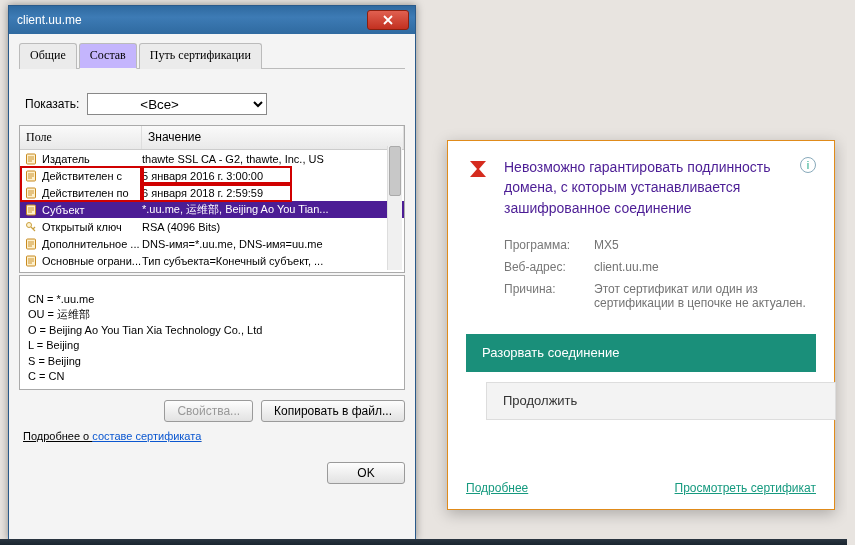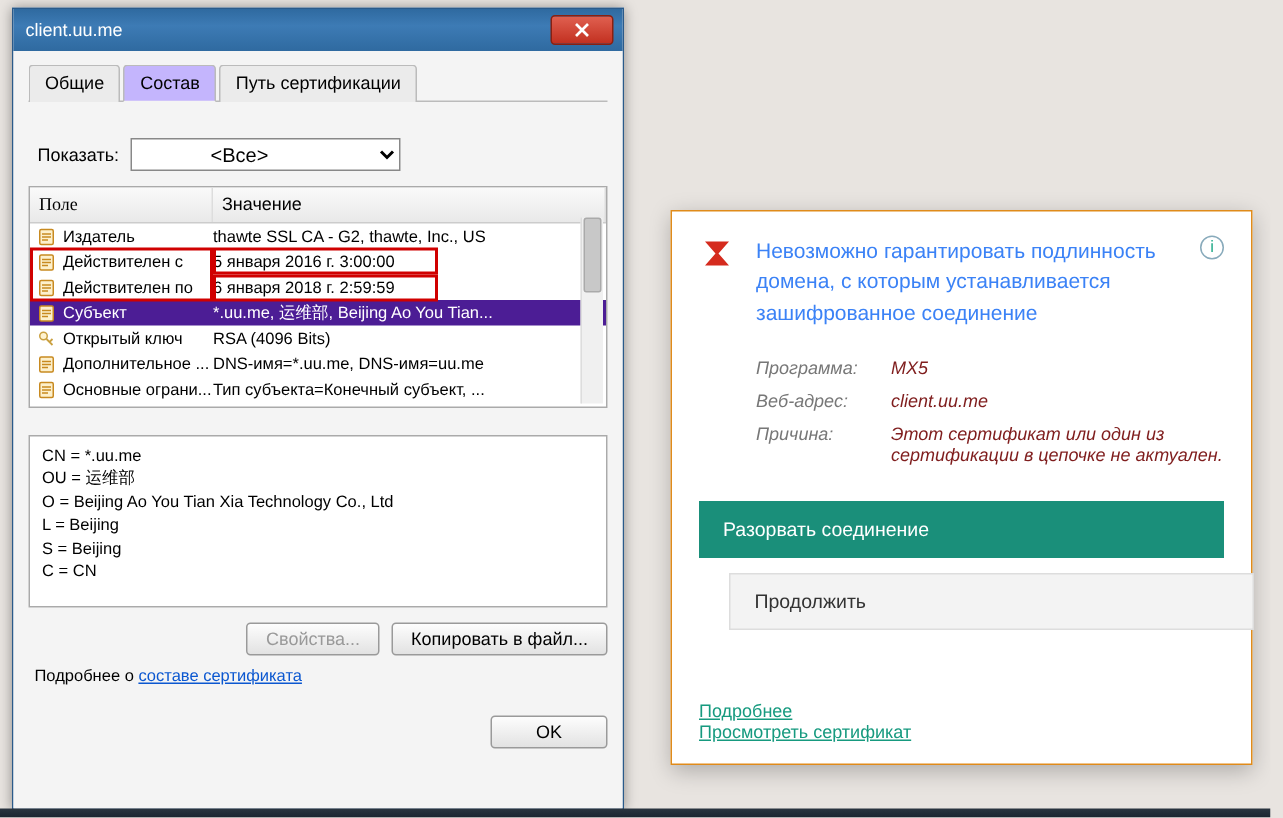--- a/index.html
+++ b/index.html
@@ -5,64 +5,64 @@
   * { box-sizing: border-box; }
   html, body { margin: 0; padding: 0; font-family: "Segoe UI", Tahoma, sans-serif; font-size: 12px; background: #e8e4e0; }
   .stage { position: relative; width: 847px; height: 545px; overflow: hidden; }
 
   
   .cert-dialog { position: absolute; left: 8px; top: 5px; width: 408px; height: 535px; background: #fff; border: 1px solid #2a5a8a; box-shadow: 0 0 8px rgba(0,0,0,.4); }
   .titlebar { height: 28px; background: linear-gradient(#2f6aa0,#3d7bb5 40%,#2f6aa0); color: #fff; display: flex; align-items: center; padding: 0 6px 0 8px; }
   .titlebar .title { flex: 1; font-size: 12px; }
   .close-btn { width: 42px; height: 20px; background: linear-gradient(#e06050,#c23020); border: 1px solid #8a2010; border-radius: 3px; display: flex; align-items: center; justify-content: center; color: #fff; font-size: 12px; cursor: pointer; }
   .cert-body { padding: 8px 10px; background: #f4f4f4; height: calc(100% - 28px); }
-  .tabs { display: flex; border-bottom: 1px solid #bbb; margin-bottom: 24px; }
+  .tabs { display: flex; border-bottom: 1px solid #bbb; margin-bottom: 24px; font-family: Liberation Serif, serif; }
   .tab { padding: 4px 10px 5px; border: 1px solid #bbb; border-bottom: none; margin-right: 2px; background: #ebebeb; border-radius: 3px 3px 0 0; cursor: pointer; position: relative; top: 1px; }
   .tab.active { background: #c4b5fd; border-bottom: 1px solid #f4f4f4; }
   .show-row { display: flex; align-items: center; gap: 8px; margin: 6px 0 10px 6px; }
   .show-row select { width: 180px; height: 22px; border: 1px solid #888; background: #fff; padding-left: 48px; }
   .table-wrap { border: 1px solid #aaa; background: #fff; height: 148px; overflow: hidden; }
   .thead { display: flex; background: linear-gradient(#fafafa,#e9e9e9); border-bottom: 1px solid #ccc; font-size: 12px; }
   .th { padding: 4px 6px; border-right: 1px solid #ddd; }
   .th-field { width: 122px; font-family: Liberation Serif, serif; }
   .th-value { flex: 1; }
   .rows { position: relative; }
   .row { display: flex; align-items: center; height: 17px; font-size: 11px; padding: 0 2px; }
   .row .ric { width: 14px; height: 14px; margin: 0 4px 0 2px; display: inline-flex; align-items: center; justify-content: center; flex-shrink:0; }
   .row .c-field { width: 100px; overflow: hidden; white-space: nowrap; text-overflow: ellipsis; }
   .row .c-value { flex: 1; overflow: hidden; white-space: nowrap; text-overflow: ellipsis; }
   .row.selected { background: #4c1d95; color: #fff; }
   .hl-box { position: absolute; border: 2px solid #d00000; pointer-events: none; }
-  .details { border: 1px solid #aaa; background: #fff; margin-top: 18px; height: 115px; padding: 6px 8px; font-size: 11px; line-height: 1.4; white-space: pre-line; overflow: hidden; }
+  .details { border: 1px solid #aaa; background: #fff; margin-top: 2px; height: 115px; padding: 16px 8px; font-size: 11px; line-height: 1.4; white-space: pre-line; overflow: hidden; }
   .btn-row { display: flex; justify-content: flex-end; gap: 8px; margin-top: 10px; }
   .winbtn { height: 22px; padding: 0 12px; background: linear-gradient(#fdfdfd,#e2e2e2); border: 1px solid #9a9a9a; border-radius: 3px; cursor: pointer; font-size: 12px; }
   .winbtn.disabled { color: #999; cursor: default; }
-  .link-row { margin: 8px 0 0 4px; font-size: 11px; }
+  .link-row { margin: 8px 0 0 4px; font-size: 11px; text-decoration: underline; }
   .link-row a { color: #0b57d0; text-decoration: underline; cursor: pointer; }
   .ok-row { display: flex; justify-content: flex-end; margin-top: 20px; }
   .ok-row .winbtn { width: 78px; }
 
   .scrollbar { position:absolute; right:2px; top:20px; bottom:2px; width:15px; background:#f0f0f0; border-left:1px solid #ddd; }
   .scroll-thumb { position:absolute; left:1px; right:1px; top:0; height:50px; background:#c8c8c8; border:1px solid #aaa; border-radius:2px; }
 
   
   .kasp { position: absolute; right: 12px; top: 140px; width: 388px; height: 370px; background: #fff; border: 1px solid #e08b1a; box-shadow: 0 4px 14px rgba(0,0,0,.25); }
   .kasp-inner { padding: 16px 18px 14px 18px; height:100%; display:flex; flex-direction:column; }
   .kasp-head { display: flex; gap: 14px; align-items:flex-start; }
   .kasp-logo { width: 24px; height: 24px; flex-shrink: 0; }
-  .kasp-title { flex: 1; font-size: 14px; color: #3b82f6; line-height: 1.45; }
+  .kasp-title { flex: 1; font-size: 14px; color: #4c1d95; line-height: 1.45; }
   .kasp-info { margin-left: auto; width:16px; height:16px; border:1px solid #8ab; border-radius:50%; color:#2a8; font-size:11px; display:flex; align-items:center; justify-content:center; cursor:pointer; }
   .kasp-grid { margin: 20px 0 16px 38px; font-size: 12px; color: #555; }
   .kasp-grid .kr { display: flex; margin-bottom: 8px; }
-  .kasp-grid .kl { width: 90px; color: #777; font-style: italic; }
-  .kasp-grid .kv { flex:1; color:#7f1d1d;font-style:italic; }
+  .kasp-grid .kl { width: 90px; color: #777; }
+  .kasp-grid .kv { flex:1; color:#737373; }
   .kbtn { display:block; width: 100%; height: 38px; margin-bottom: 10px; border:none; font-size:13px; cursor:pointer; text-align:left; padding:0 16px; }
   .kbtn.primary { background:#1a8f7a; color:#fff; }
   .kbtn.secondary { background:#f3f3f3; color:#333; border:1px solid #ddd;margin-left:20px; }
-  .kasp-footer { margin-top:auto; display:flex; justify-content:space-between; padding-top:6px;flex-direction:column; }
+  .kasp-footer { margin-top:auto; display:flex; justify-content:space-between; padding-top:6px; }
   .kasp-footer a { color:#169a7f; text-decoration:underline; font-size:12px; cursor:pointer; }
 
   
   .taskbar { position:absolute; left:0; right:0; bottom:0; height:6px; background:linear-gradient(#2a3540,#1a2530); }
 
   .cert-icon-svg { stroke:#c88a20; fill:#fdf0cc; }
   .key-icon-svg { stroke:#caa040; fill:#fff3d0; }
 </style>
 </head>
 <body>

